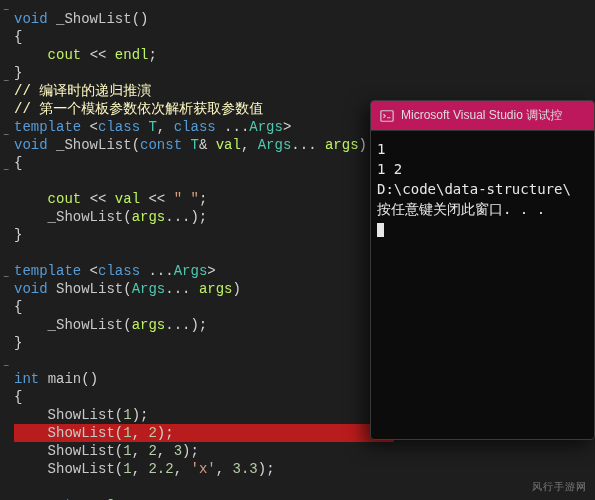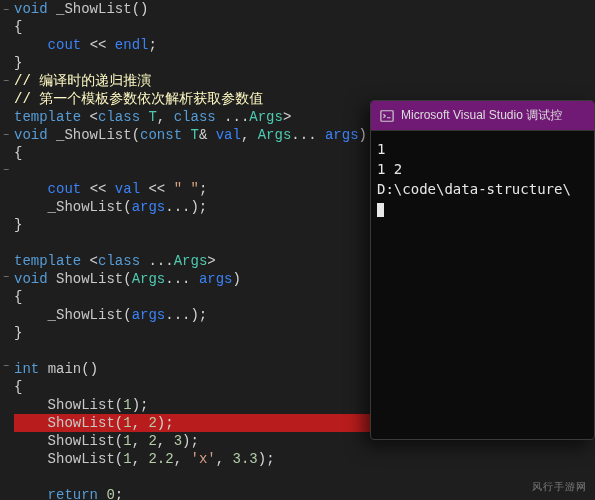--- a/index.html
+++ b/index.html
@@ -33,31 +33,31 @@
     height: 18px;
     display: flex;
     align-items: center;
     justify-content: center;
     color: #888;
     font-size: 10px;
     line-height: 18px;
   }
   .code-area {
     flex: 1;
-    padding-top: 0;
+    padding-top: 10px;
     padding-left: 2px;
   }
   .code-line {
     height: 18px;
     line-height: 18px;
     white-space: pre;
   }
   .tok-kw      { color: #569cd6; }
   .tok-func    { color: #c8c8c8; }
-  .tok-var     { color: #3b82f6; }
+  .tok-var     { color: #bef264; }
   .tok-templ   { color: #4ec9b0; }
   .tok-punc    { color: #d4d4d4; }
   .tok-str     { color: #d69d85; }
   .tok-num     { color: #b5cea8; }
   .tok-comment { color: #fef9c3; }
   .tok-dots    { color: #d4d4d4; }
   .tok-op      { color: #d4d4d4; }
 
   .highlight-line {
     background: #b91c1c;
@@ -75,21 +75,21 @@
     background: #0c0c0c;
     border: 1px solid #3a3a3a;
     border-radius: 4px;
     box-shadow: -6px 6px 18px rgba(0,0,0,0.6);
     display: flex;
     flex-direction: column;
     overflow: hidden;
   }
   .console-title {
     height: 30px;
-    background: #701a75;
+    background: #be185d;
     border-bottom: 1px solid #333;
     display: flex;
     align-items: center;
     padding: 0 8px;
     color: #ddd;
     font-size: 12px;
     font-family: 'Segoe UI', Arial, sans-serif;
   }
   .console-icon {
     width: 16px;
@@ -168,16 +168,16 @@
 <div class="console">
   <div class="console-title">
     <span class="console-icon">
       <svg viewBox="0 0 16 16" width="14" height="14" fill="none" stroke="#ccc" stroke-width="1.4">
         <rect x="1" y="2" width="14" height="12" rx="1"></rect>
         <path d="M4 6l2 2-2 2M8 10h4"></path>
       </svg>
     </span>
     <span>Microsoft Visual Studio 调试控</span>
   </div>
-  <div class="console-body" id="console-body"><div>1</div><div>1 2</div><div></div><div>D:\code\data-structure\</div><div></div><span class="cursor"></span></div>
+  <div class="console-body" id="console-body"><div>1</div><div>1 2</div><div></div><div>D:\code\data-structure\</div><div></div><div>按任意键关闭此窗口. . .</div><span class="cursor"></span></div>
 </div>
 
 <div class="watermark">风行手游网</div>
 
 </body></html>

